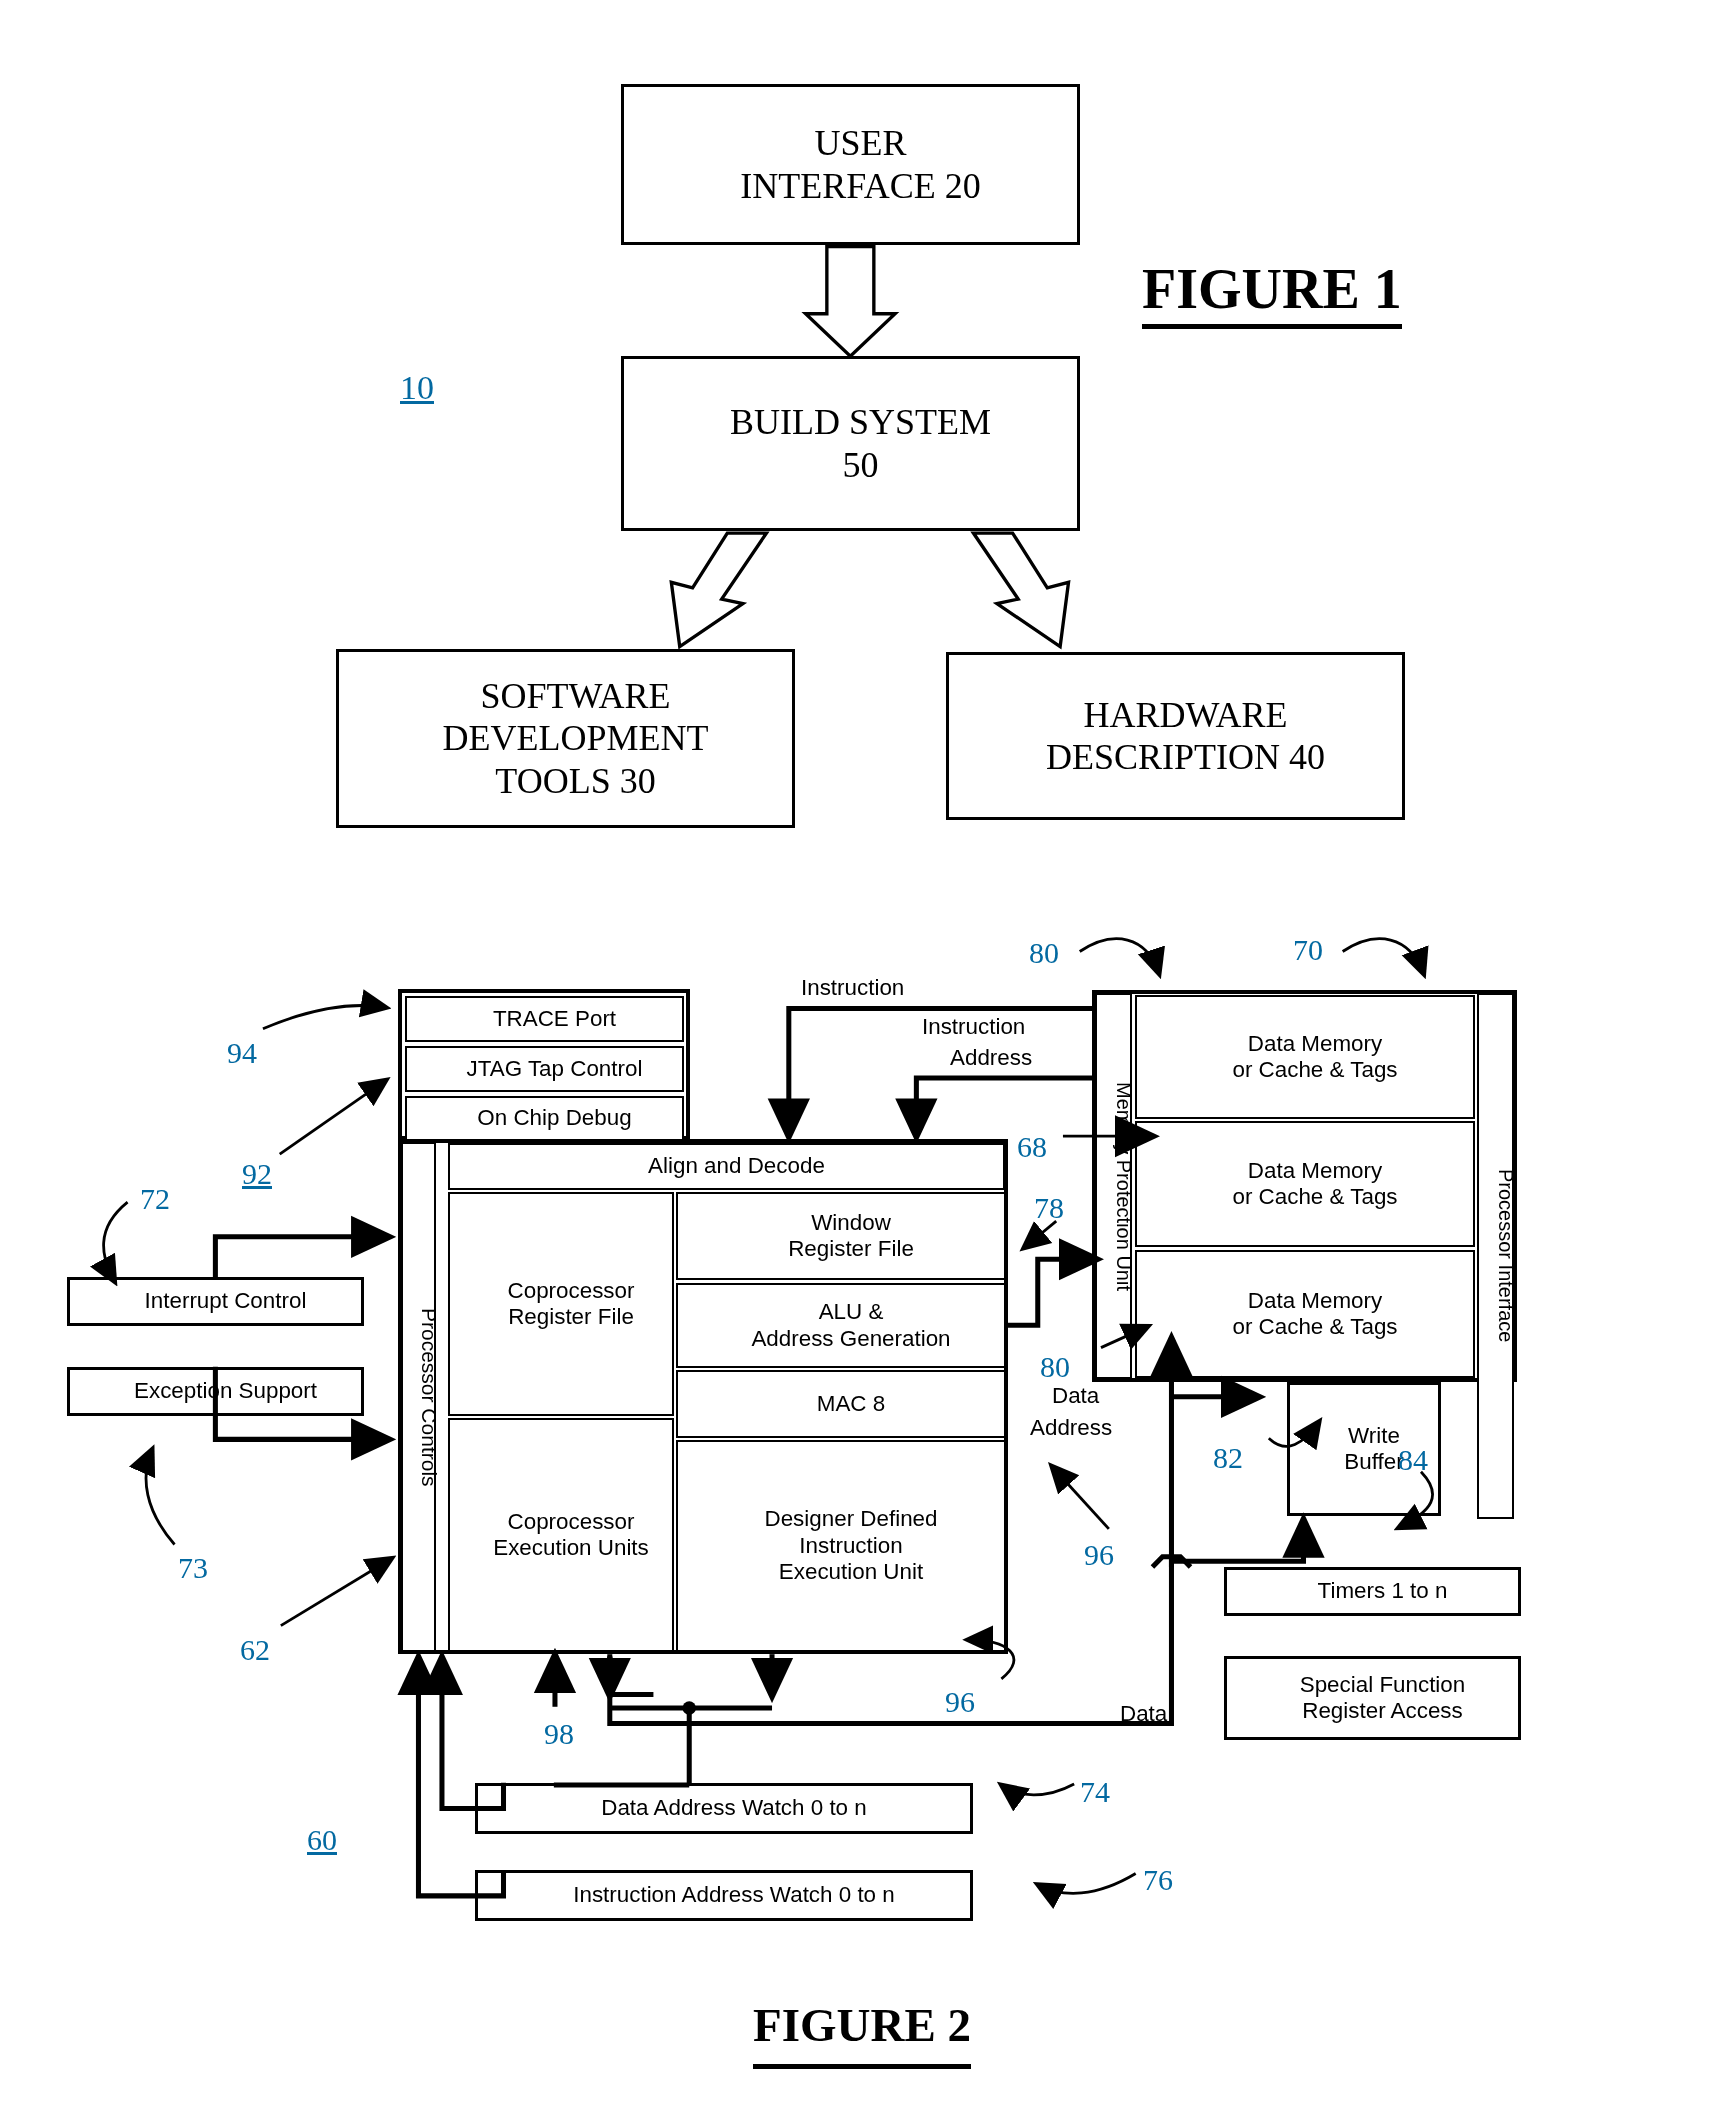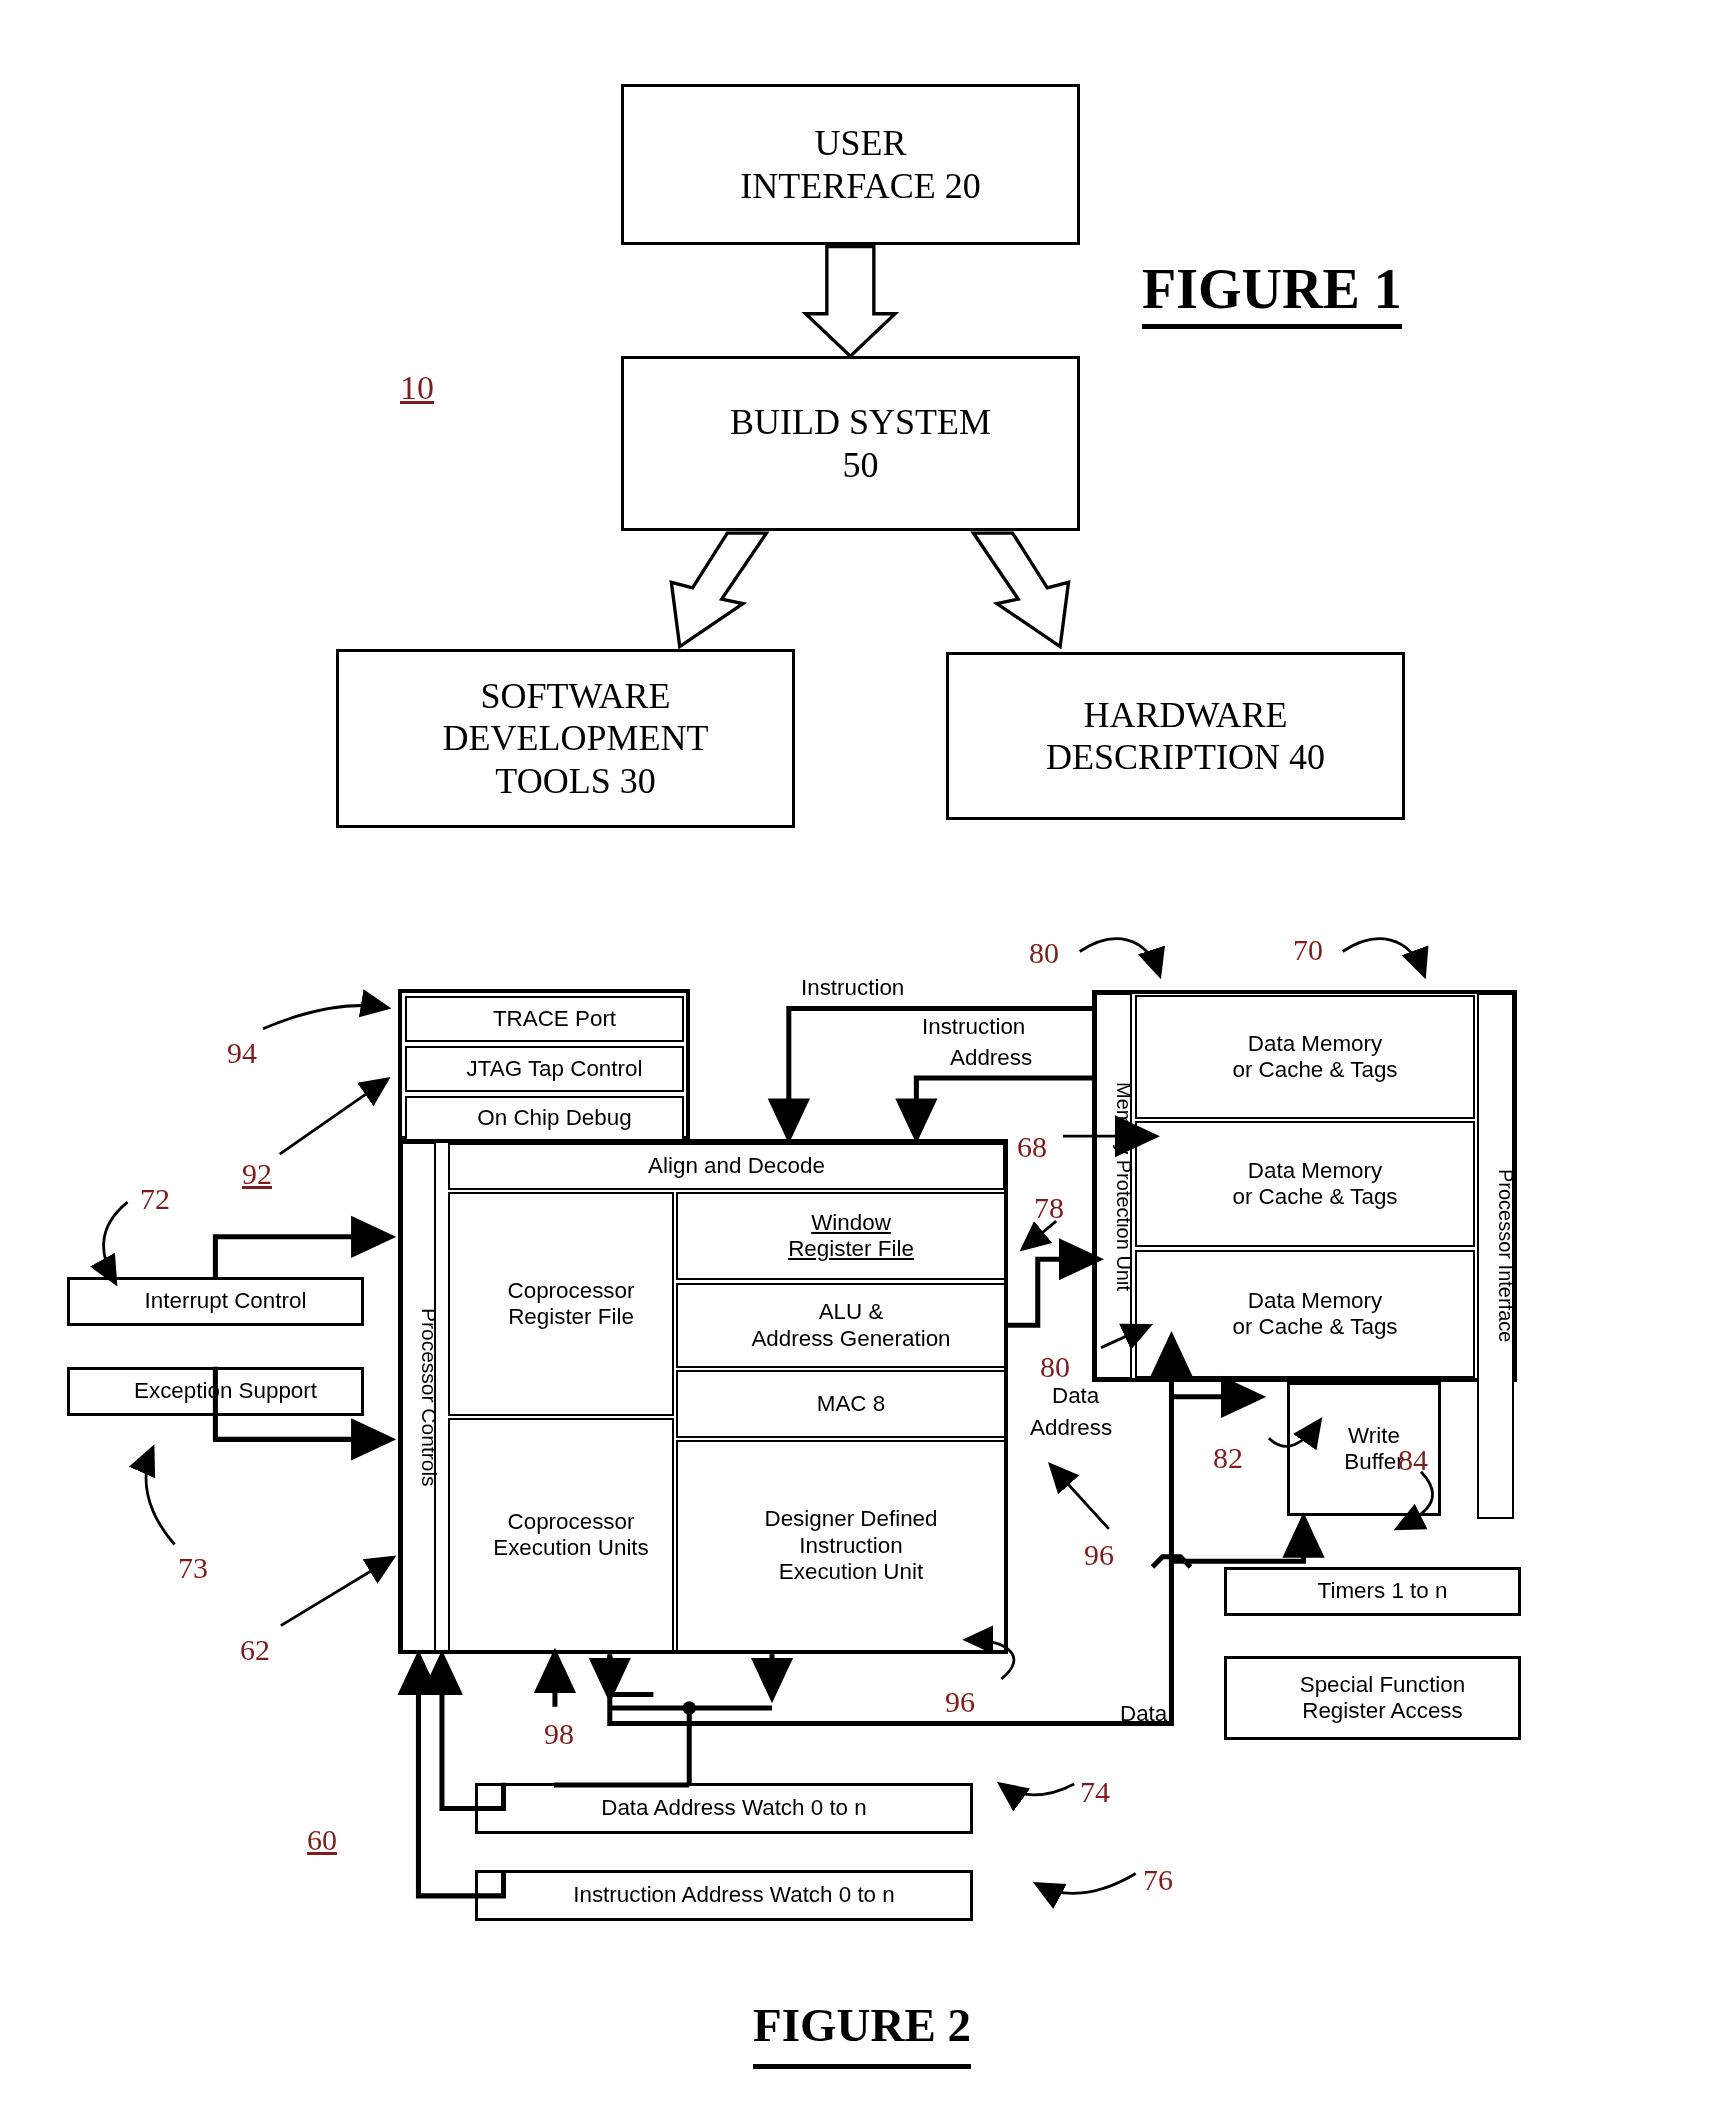--- a/index.html
+++ b/index.html
@@ -1,20 +1,20 @@
 <!DOCTYPE html>
 <html style="font-size:9px"><head>
 <meta charset="utf-8">
 <style>
   html,body{margin:0;padding:0;background:#fff;}
   body{width:1727px;height:2119px;position:relative;overflow:hidden;
        font-family:"Liberation Sans",sans-serif;color:#000;}
   .bx{position:absolute;box-sizing:border-box;border:3.4px solid #000;background:#fff;
       display:flex;align-items:center;justify-content:center;text-align:center;line-height:1.18;padding-left:20px;}
-  .refnum{position:absolute;font-family:"Liberation Serif",serif;font-size:30px;color:#7f1d1d;}
+  .refnum{position:absolute;font-family:"Liberation Serif",serif;font-size:30px;color:#0369a1;}
   .refnum.u{text-decoration:underline;}
   .lbl{position:absolute;font-family:"Liberation Sans",sans-serif;font-size:22.4px;color:#000;
        white-space:nowrap;}
   .vert{writing-mode:vertical-rl;}
   svg.ov{position:absolute;left:0;top:0;width:1727px;height:2119px;overflow:visible;pointer-events:none;}
 
   
   #fig1-title{position:absolute;left:1142px;top:257px;font-family:"Liberation Serif",serif;
               font-size:56px;font-weight:bold;border-bottom:5.6px solid #000;padding-bottom:3.4px;}
   .f1box{font-family:"Liberation Serif",serif;font-size:36px;border:3.9px solid #000;}
@@ -126,21 +126,21 @@
     </div>
   </div>
 
   <div class="bx" style="left:448px;top:1418px;width:226px;height:234px;border-width:2.8px;">
     <div>
       <div>Coprocessor</div>
       <div>Execution Units</div>
     </div>
   </div>
 
-  <div class="bx" style="left:676px;top:1192px;width:330px;height:88px;border-width:2.8px;text-decoration:underline;">
+  <div class="bx" style="left:676px;top:1192px;width:330px;height:88px;border-width:2.8px;">
     <div>
       <div>Window</div>
       <div>Register File</div>
     </div>
   </div>
 
   <div class="bx" style="left:676px;top:1283px;width:330px;height:85px;border-width:2.8px;">
     <div>
       <div>ALU &amp;</div>
       <div>Address Generation</div>

